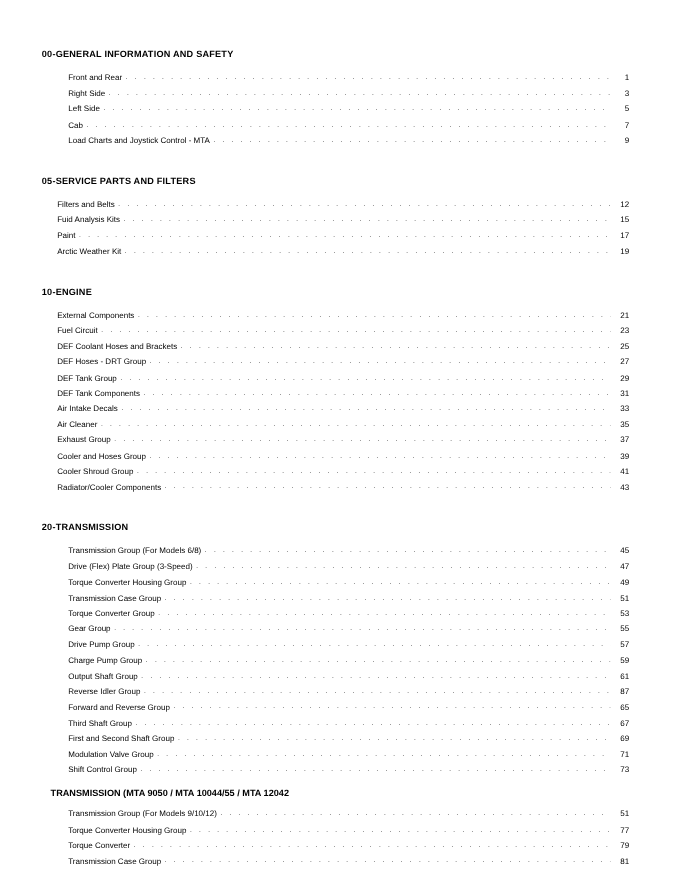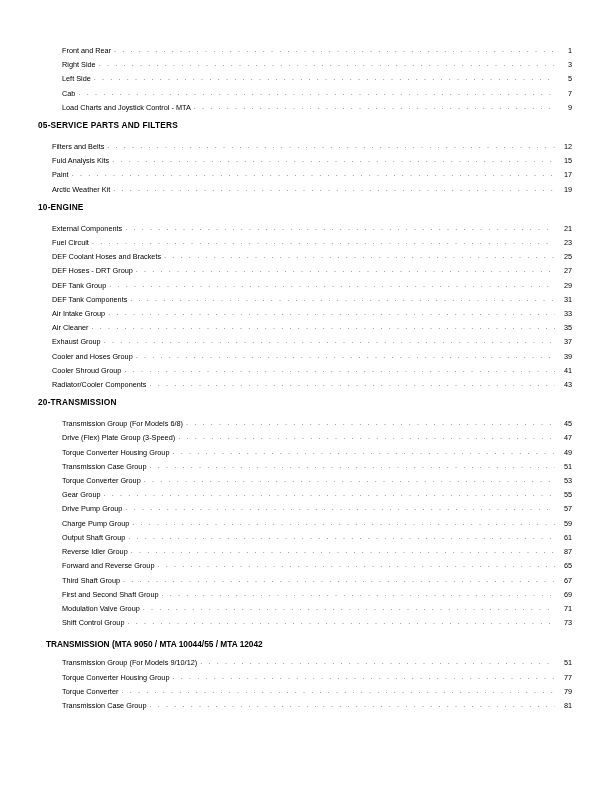--- a/index.html
+++ b/index.html
@@ -24,21 +24,21 @@
   .section {
     margin-bottom: 0;
   }
   .section-title {
     font-size: 8.3px;
     font-weight: bold;
     letter-spacing: 0.2px;
     margin: 0 0 10px 0;
   }
   .section + .section {
-    margin-top: 5px;
+    margin-top: 24px;
   }
   .group {
     margin: 0 0 0 0;
   }
   .group-title {
     font-size: 8.3px;
     font-weight: bold;
     margin: 0 0 7px 8px;
   }
   .entries {
@@ -76,20 +76,21 @@
   .indent-2 .label { padding-left: 24px; }
 
   .block-gap { height: 9px; }
 </style>
 </head>
 <body>
 
 <div class="page">
   <div id="toc-root">
       <div class="section">
+        <div class="section-title">00-GENERAL INFORMATION  AND SAFETY</div>
         <div class="group">
           <ul class="entries">
             <li class="entry indent-2">
               <span class="label">Front and Rear</span>
               <span class="leader">. . . . . . . . . . . . . . . . . . . . . . . . . . . . . . . . . . . . . . . . . . . . . . . . . . . . . . . . . . . . . . . . . . . . . . . . . . . . . . . . . . . . . . . . . . . . . . . . . . . . . . . . . . . . . . . . . . . . . . . . . . . . . . . . . . . . . . . . . . . . . . . . . . . . . . . . . . . . . . . . . . . . . . . . . . . . . . . . . . . . . . . . . . . . . . . . . .</span>
               <span class="page-num">1</span>
             </li>
             <li class="entry indent-2">
               <span class="label">Right Side</span>
               <span class="leader">. . . . . . . . . . . . . . . . . . . . . . . . . . . . . . . . . . . . . . . . . . . . . . . . . . . . . . . . . . . . . . . . . . . . . . . . . . . . . . . . . . . . . . . . . . . . . . . . . . . . . . . . . . . . . . . . . . . . . . . . . . . . . . . . . . . . . . . . . . . . . . . . . . . . . . . . . . . . . . . . . . . . . . . . . . . . . . . . . . . . . . . . . . . . . . . . . .</span>
@@ -168,21 +169,21 @@
               <span class="label">DEF Tank Group</span>
               <span class="leader">. . . . . . . . . . . . . . . . . . . . . . . . . . . . . . . . . . . . . . . . . . . . . . . . . . . . . . . . . . . . . . . . . . . . . . . . . . . . . . . . . . . . . . . . . . . . . . . . . . . . . . . . . . . . . . . . . . . . . . . . . . . . . . . . . . . . . . . . . . . . . . . . . . . . . . . . . . . . . . . . . . . . . . . . . . . . . . . . . . . . . . . . . . . . . . . . . .</span>
               <span class="page-num">29</span>
             </li>
             <li class="entry indent-1">
               <span class="label">DEF Tank Components</span>
               <span class="leader">. . . . . . . . . . . . . . . . . . . . . . . . . . . . . . . . . . . . . . . . . . . . . . . . . . . . . . . . . . . . . . . . . . . . . . . . . . . . . . . . . . . . . . . . . . . . . . . . . . . . . . . . . . . . . . . . . . . . . . . . . . . . . . . . . . . . . . . . . . . . . . . . . . . . . . . . . . . . . . . . . . . . . . . . . . . . . . . . . . . . . . . . . . . . . . . . . .</span>
               <span class="page-num">31</span>
             </li>
             <li class="entry indent-1">
-              <span class="label">Air Intake Group</span>
+              <span class="label">Air Intake Decals</span>
               <span class="leader">. . . . . . . . . . . . . . . . . . . . . . . . . . . . . . . . . . . . . . . . . . . . . . . . . . . . . . . . . . . . . . . . . . . . . . . . . . . . . . . . . . . . . . . . . . . . . . . . . . . . . . . . . . . . . . . . . . . . . . . . . . . . . . . . . . . . . . . . . . . . . . . . . . . . . . . . . . . . . . . . . . . . . . . . . . . . . . . . . . . . . . . . . . . . . . . . . .</span>
               <span class="page-num">33</span>
             </li>
             <li class="entry indent-1">
               <span class="label">Air Cleaner</span>
               <span class="leader">. . . . . . . . . . . . . . . . . . . . . . . . . . . . . . . . . . . . . . . . . . . . . . . . . . . . . . . . . . . . . . . . . . . . . . . . . . . . . . . . . . . . . . . . . . . . . . . . . . . . . . . . . . . . . . . . . . . . . . . . . . . . . . . . . . . . . . . . . . . . . . . . . . . . . . . . . . . . . . . . . . . . . . . . . . . . . . . . . . . . . . . . . . . . . . . . . .</span>
               <span class="page-num">35</span>
             </li>
             <li class="entry indent-1">
               <span class="label">Exhaust Group</span>

